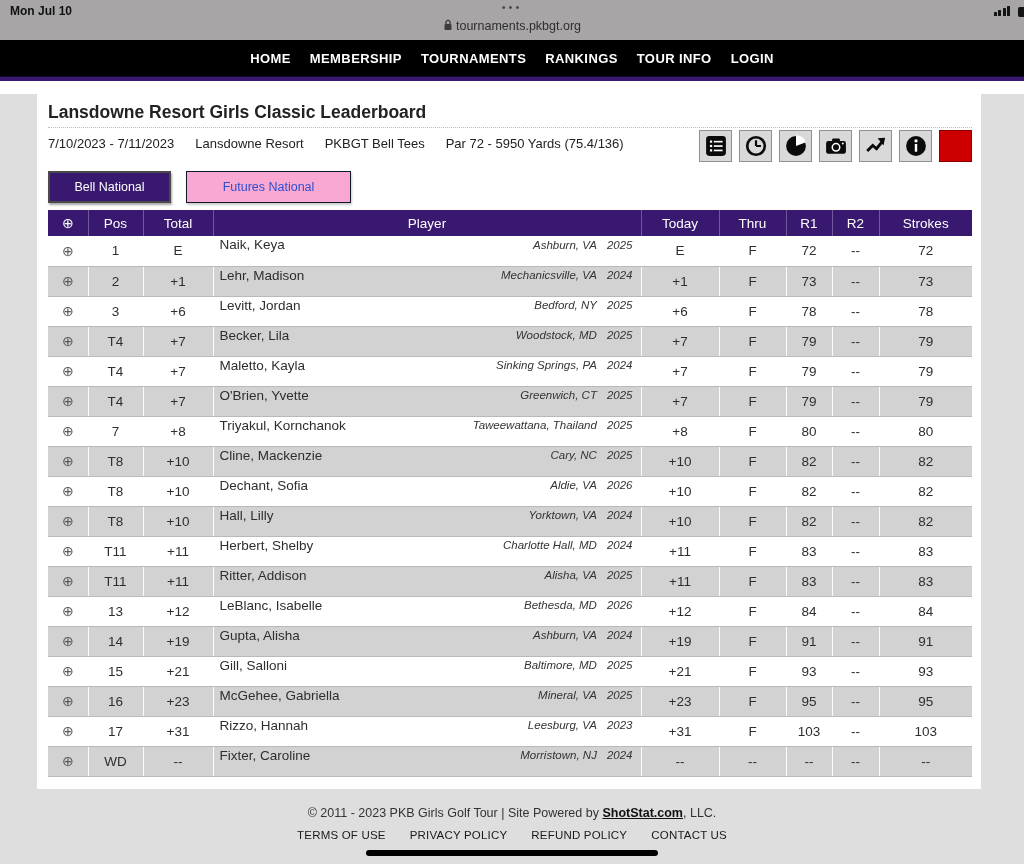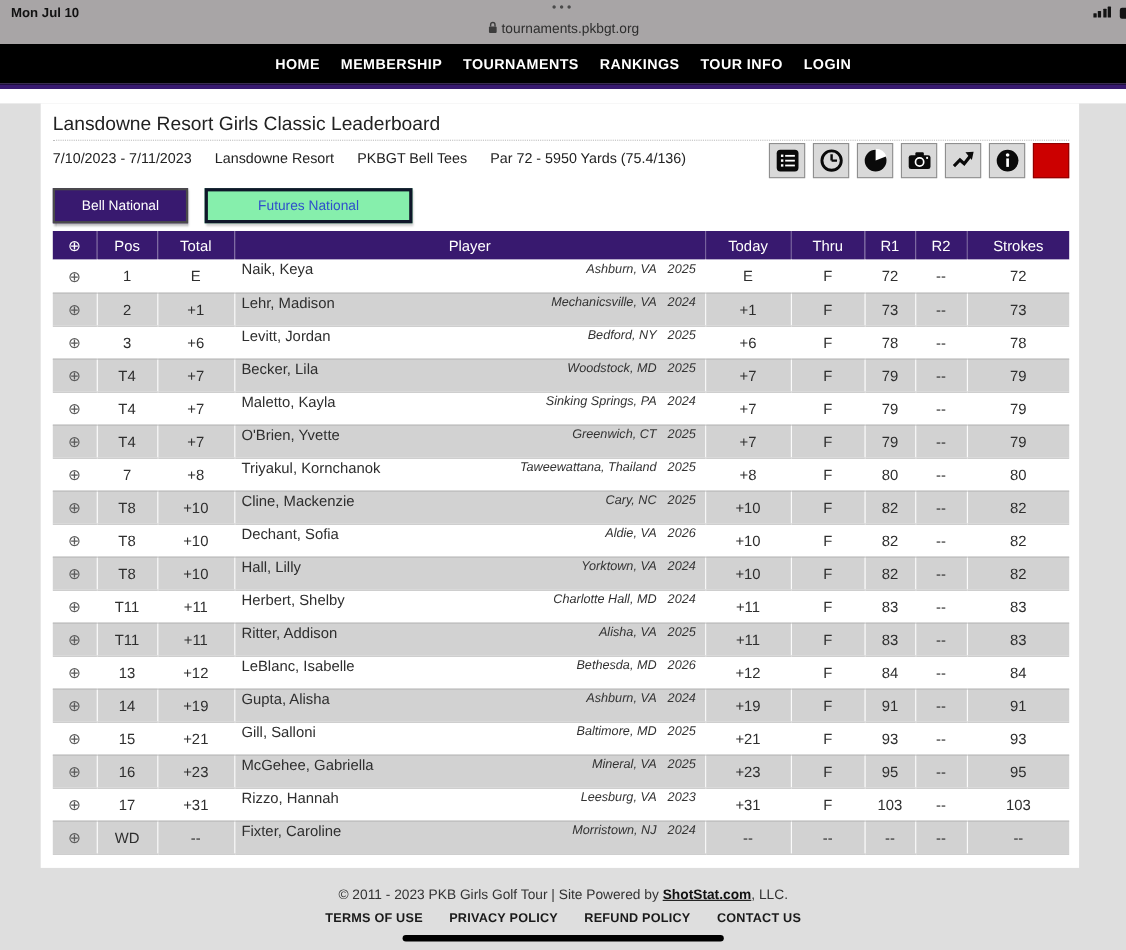--- a/index.html
+++ b/index.html
@@ -21,35 +21,35 @@
   
   .nav { height:36px; background:#000; display:flex; justify-content:center; align-items:center; gap:19px; }
   .nav a { color:#fff; font-size:13px; font-weight:bold; letter-spacing:0.4px; text-decoration:none; cursor:pointer; }
   .purple-strip { height:5px; background:var(--purple,#38196f); border-top:1px solid #14082b; }
   .white-band { height:13px; background:#fff; }
 
   
   .page { position:relative; height:770px; background:#dedede; }
   .card { position:relative; margin:0 auto 0 37px; width:944px; height:695px; background:#fff; }
 
-  .page-title { position:absolute; left:11px; top:8px; font-size:17.5px; color:#222; font-weight:400; }
+  .page-title { position:absolute; left:11px; top:8px; font-size:17.5px; color:#222; font-weight:700; }
   .dotted-rule { position:absolute; left:11px; right:9px; top:33px; border-top:1px dotted #bdbdbd; }
   .event-info { position:absolute; left:11px; top:42px; display:flex; gap:21px; font-size:13px; color:#222; }
 
   .toolbar { position:absolute; right:9px; top:36px; display:flex; gap:7px; }
   .tool-btn { width:33px; height:32px; background:#d9d9d9; border:1px solid #8f8f8f;
     display:flex; align-items:center; justify-content:center; cursor:pointer; padding:0; }
   .tool-btn.red { background:var(--red,#cc0000); border-color:#8f0000; }
 
   .tabs { position:absolute; left:11px; top:77px; display:flex; gap:15px; }
   .tab { height:32px; font-size:12.5px; display:flex; align-items:center; justify-content:center; cursor:pointer; }
   .tab.active { width:123px; background:var(--purple,#38196f); color:#fff;
     border:2px solid #4a4a4a; box-shadow:1px 2px 2px rgba(0,0,0,0.35); }
-  .tab.inactive { width:189px; background:#86efac; color:var(--tab-link-blue,#2f4fcb);
-    border:3px solid #0f172a; box-shadow:1px 2px 2px rgba(0,0,0,0.2); }
+  .tab.inactive { width:165px; background:#f9a8d4; color:var(--tab-link-blue,#2f4fcb);
+    border:1px solid #0f172a; box-shadow:1px 2px 2px rgba(0,0,0,0.2); }
 
   
   .tbl-wrap { position:absolute; left:11px; top:116px; }
   table { border-collapse:collapse; table-layout:fixed; width:924px; }
   thead th { background:var(--purple,#38196f); color:#fff; font-weight:400; font-size:13.5px;
     height:26px; border-right:1px solid rgba(255,255,255,0.28); }
   thead th:last-child { border-right:none; }
   tbody td { height:30px; font-size:13.5px; color:#2e2e2e; text-align:center;
     background:#fff; border-bottom:1px solid #b9b9b9; border-right:1px solid rgba(255,255,255,0.9); }
   tbody td:last-child { border-right:none; }
@@ -59,21 +59,21 @@
   .c-player { text-align:left; padding:0 8px 12px 6px; }
   .pwrap { display:flex; align-items:center; justify-content:space-between; }
   .pname { font-size:13.5px; }
   .ploc { font-style:italic; font-size:11.5px; color:#333; }
   .pyear { margin-left:10px; }
 
   
   .copyright { position:absolute; left:0; right:0; top:712px; text-align:center; font-size:12.5px; color:#333; }
   .copyright b { text-decoration:underline; color:#111; cursor:pointer; }
   .footer-links { position:absolute; left:0; right:0; top:735px; display:flex; justify-content:center; gap:24px; }
-  .footer-links a { font-size:11.5px; font-weight:bold; color:#1a1a1a; letter-spacing:0.2px; text-decoration:none; cursor:pointer; }
+  .footer-links a { font-size:11.5px; font-weight:normal; color:#1a1a1a; letter-spacing:0.2px; text-decoration:none; cursor:pointer; }
   .home-indicator { position:absolute; left:50%; top:756px; transform:translateX(-50%);
     width:292px; height:6px; background:#000; border-radius:3px; }
 </style>
 </head>
 <body>
 
 <div class="status-bar">
   <span class="status-date">Mon Jul 10</span>
   <div class="status-dots">•••</div>
   <div class="status-url"><svg width="10" height="12" viewBox="0 0 10 12">

